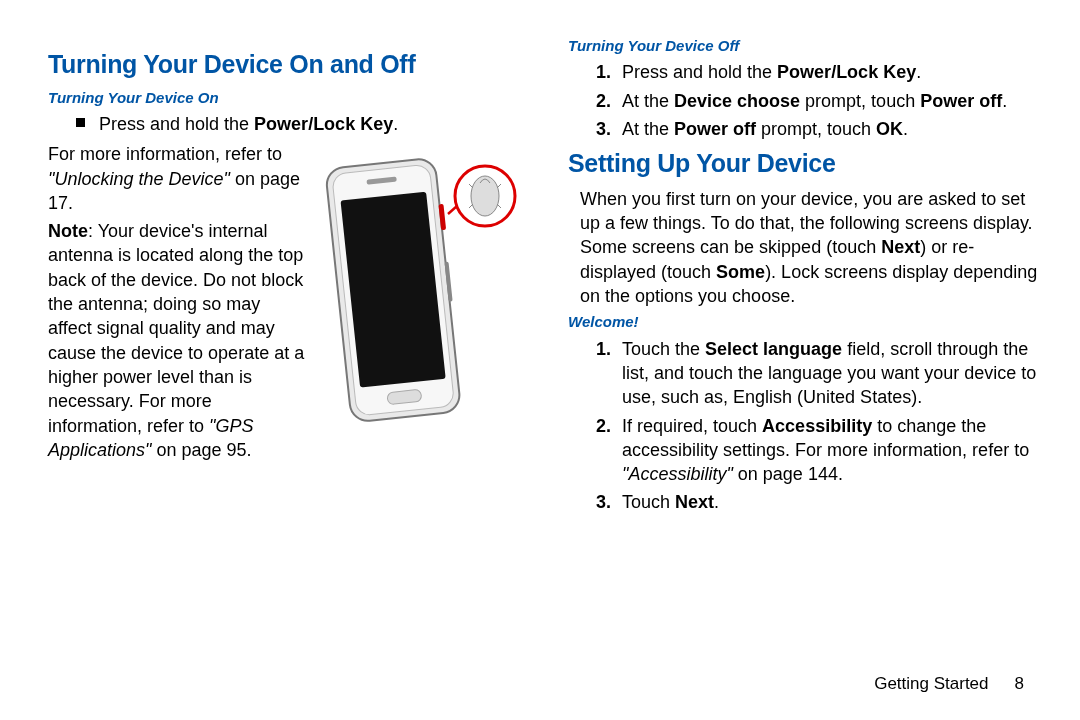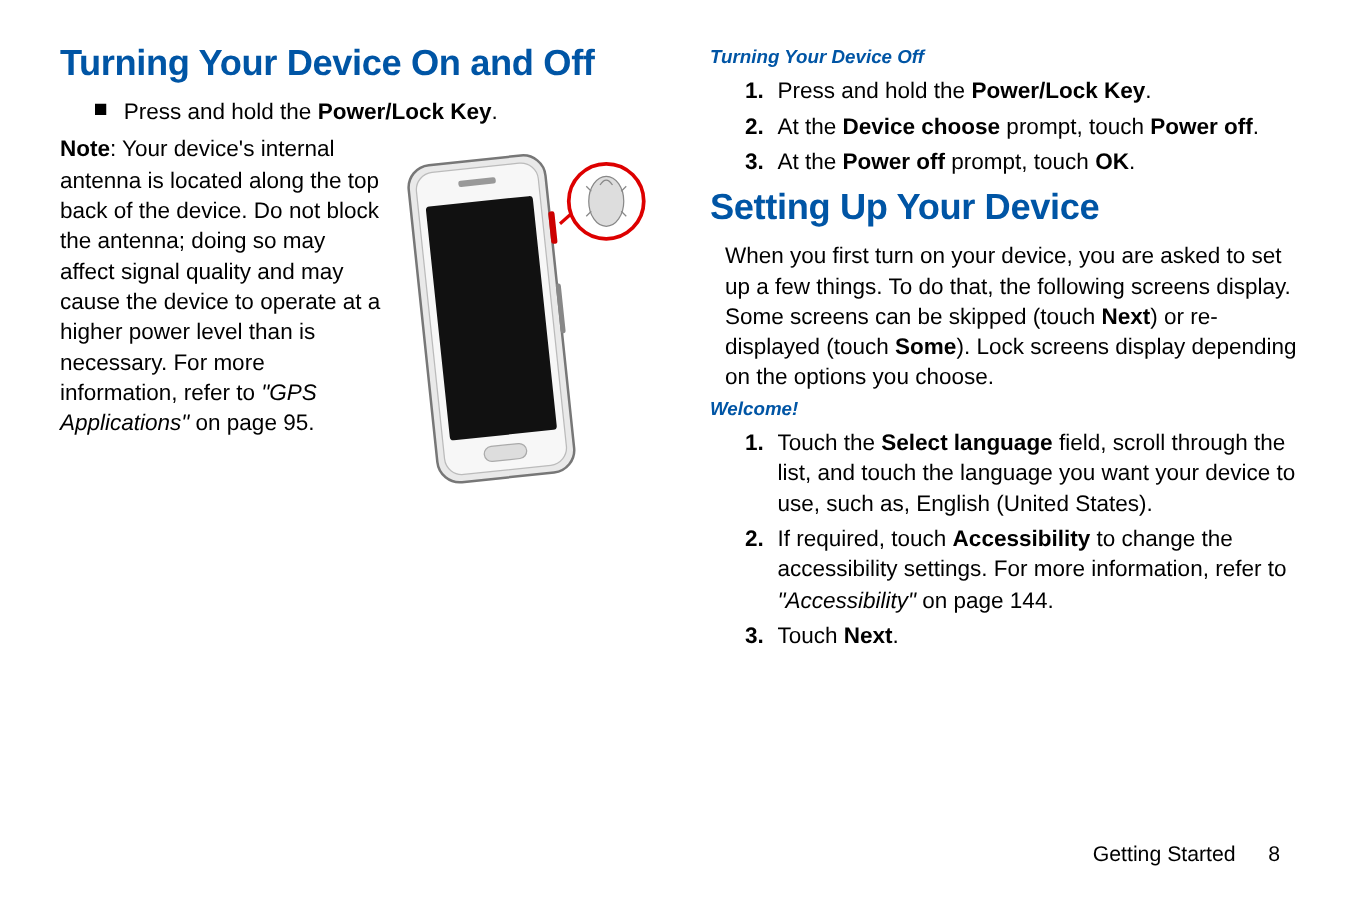--- a/index.html
+++ b/index.html
@@ -17,23 +17,23 @@
   .columns {
     display: flex;
     gap: 48px;
   }
   .col {
     flex: 1;
   }
   h1 {
     font-family: Arial, Helvetica, sans-serif;
     font-weight: 900;
-    font-size: 29px;
+    font-size: 25px;
     color: #0055a5;
-    margin: 0 0 6px 0;
+    margin: 16px 0 6px 0;
     letter-spacing: -0.3px;
   }
   h2.sub {
     font-family: Arial, Helvetica, sans-serif;
     font-weight: 900;
     font-style: italic;
     font-size: 15px;
     color: #0055a5;
     margin: 4px 0 4px 0;
   }
@@ -83,30 +83,34 @@
   
   .phone-svg { width: 200px; height: 310px; }
 </style>
 </head>
 <body>
 
 <div class="columns">
 
   <div class="col">
     <h1>Turning Your Device On and Off</h1>
+    <h2 class="sub">Turning Your Device On</h2>
 
     <div class="square-bullet">
       <div class="sq"></div>
       <div>
         <span>Press and hold the </span><span class="bold">Power/Lock Key</span><span>.</span>
       </div>
     </div>
 
     <div class="body-block">
       <div class="body-text">
+        <p>
+          <span>For more information, refer to </span><span class="italic">"Unlocking the Device"</span><span> on page 17.</span>
+        </p>
         <p>
           <span class="bold">Note</span><span>: Your device's internal antenna is located along the top back of the device. Do not block the antenna; doing so may affect signal quality and may cause the device to operate at a higher power level than is necessary. For more information, refer to </span><span class="italic">"GPS Applications"</span><span> on page 95.</span>
         </p>
       </div>
 
       <div class="phone-illus">
         <svg class="phone-svg" viewBox="0 0 200 310">
 
           <g transform="rotate(-6 70 160)">
             <rect x="20" y="15" width="110" height="255" rx="18" ry="18" fill="#e9e9e9" stroke="#777" stroke-width="2"></rect>

